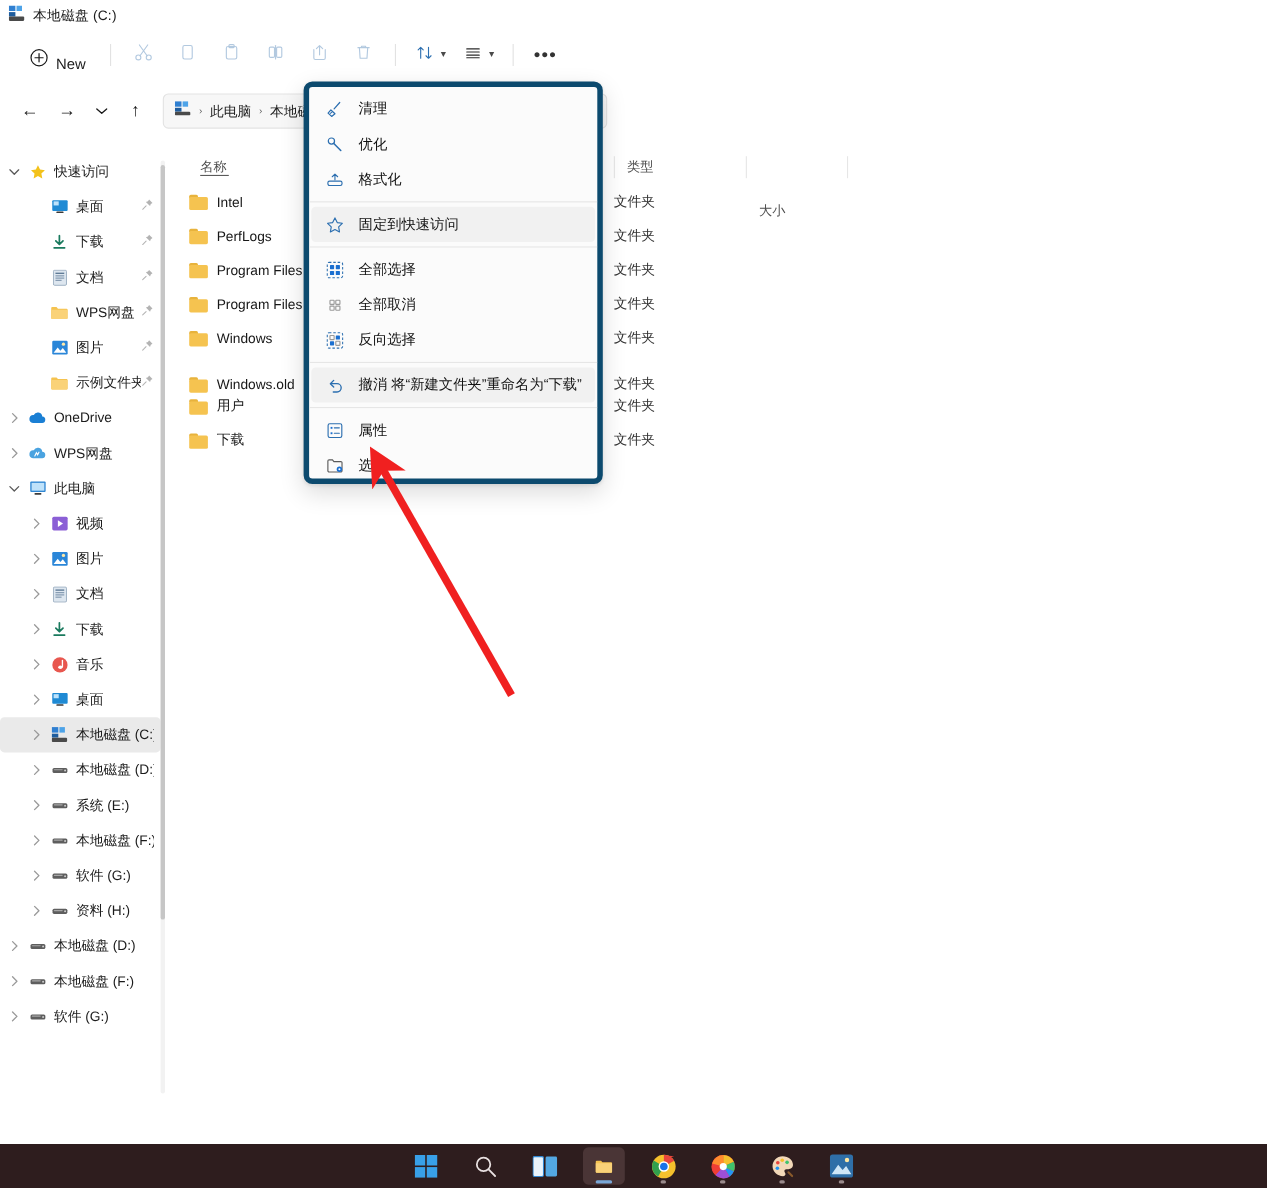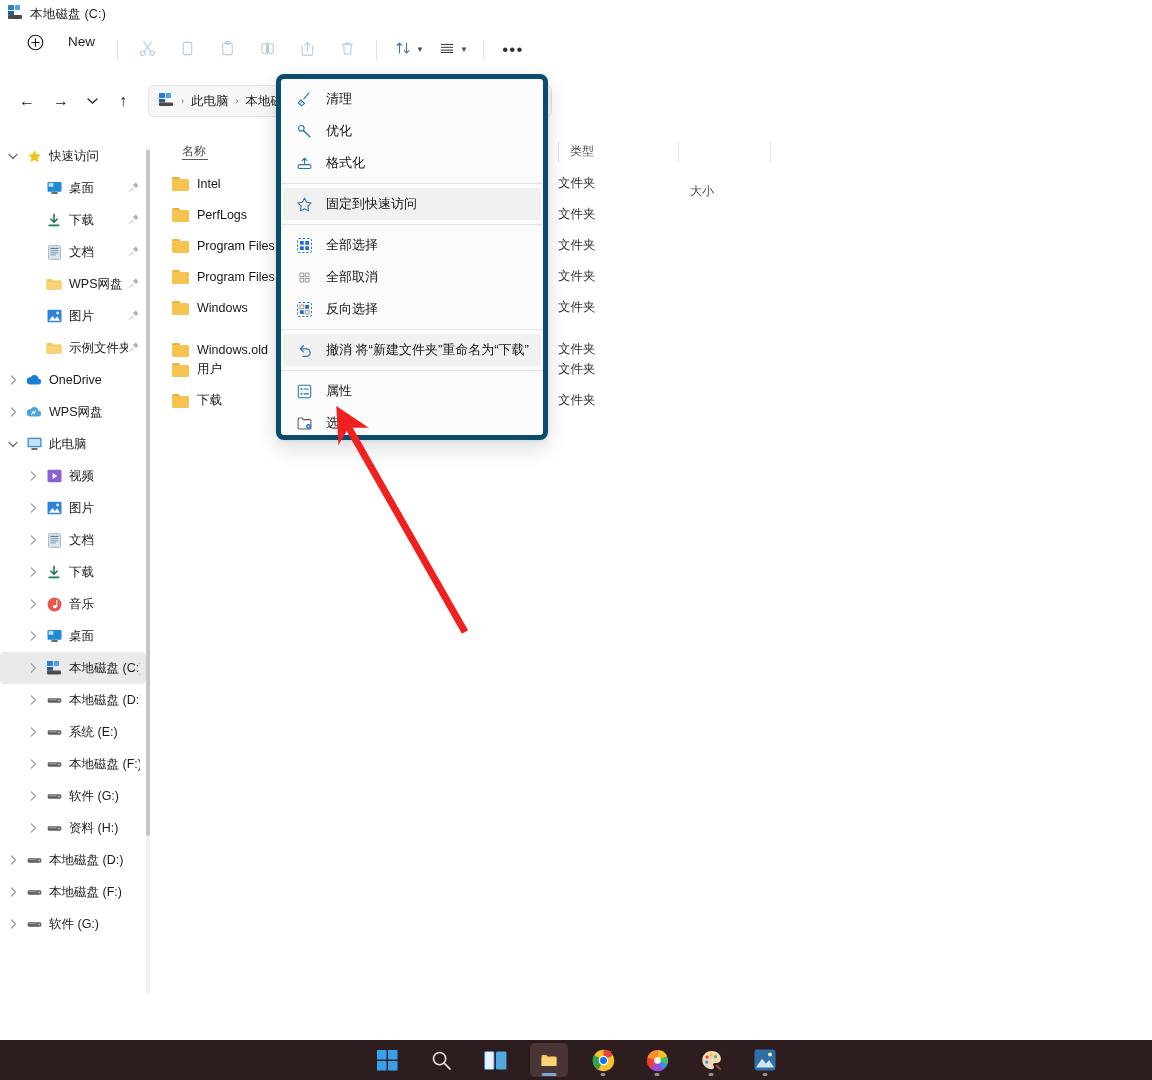--- a/index.html
+++ b/index.html
@@ -19,21 +19,21 @@
   }
   .titlebar-title { font-size:12.5px; color:#1a1a1a; letter-spacing:.2px; }
 
   
   .cmdbar {
     position:absolute; left:0; top:28px; width:1152px; height:44px;
     display:flex; align-items:center; padding-left:18px; gap:0px;
     background:#ffffff;
   }
   .cmd-new {
-    display:flex; align-items:flex-start; gap:24px;
+    display:flex; align-items:flex-end; gap:7px;
     height:32px; padding:0 13px 0 9px; border-radius:5px; cursor:default;
   }
   .cmd-new-label { font-size:13.5px; color:#1c1c1c; }
   .cmd-sep { width:1px; height:20px; background:#e2e2e2; margin:0 9px; }
   .cmd-btn {
     width:40px; height:32px; display:flex; align-items:center; justify-content:center;
     border-radius:5px; cursor:default;
   }
   .cmd-btn.disabled { opacity:.42; }
   .cmd-btn.withchev { width:auto; padding:0 6px 0 9px; gap:5px; }

